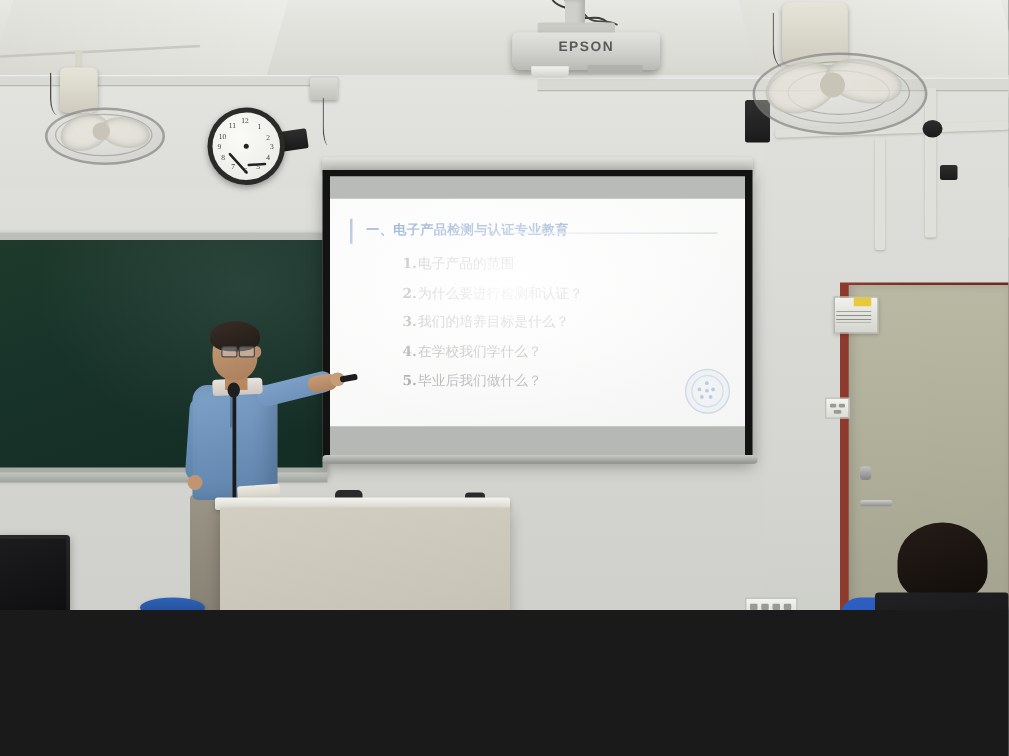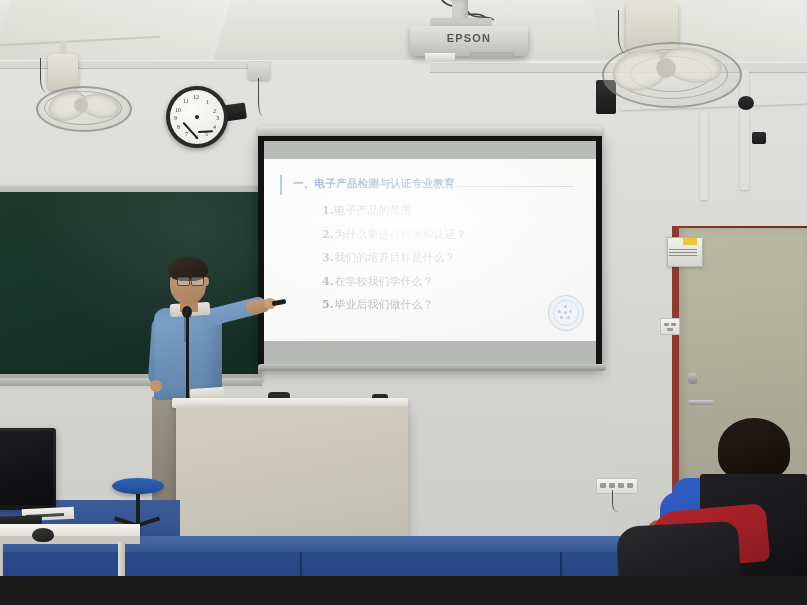--- a/index.html
+++ b/index.html
@@ -1,17 +1,17 @@
 <!DOCTYPE html>
 <html><head>
 <meta charset="utf-8">
 <style>
   html,body{margin:0;padding:0;background:#1a1a1a;}
   body{font-family:"Liberation Sans",sans-serif;}
-  #scene{position:relative;width:807px;height:576px;overflow:hidden;background:#cfd0cc;}
+  #scene{position:relative;width:807px;height:488px;overflow:hidden;background:#cfd0cc;}
 
   
   .ceiling{position:absolute;left:0;top:0;width:807px;height:78px;
     background:linear-gradient(180deg,#e8e8e4 0%,#dcdcd6 60%,#d2d2cb 100%);}
   .ceiling-seam{position:absolute;left:0;height:2px;background:#c2c2ba;opacity:.8;}
   .ceiling-diag{position:absolute;top:0;width:220px;height:74px;
     background:linear-gradient(200deg,#eeeeea 0%,#e2e2dc 55%,#d6d6cf 100%);
     transform:skewX(-16deg);opacity:.75;}
 
   

